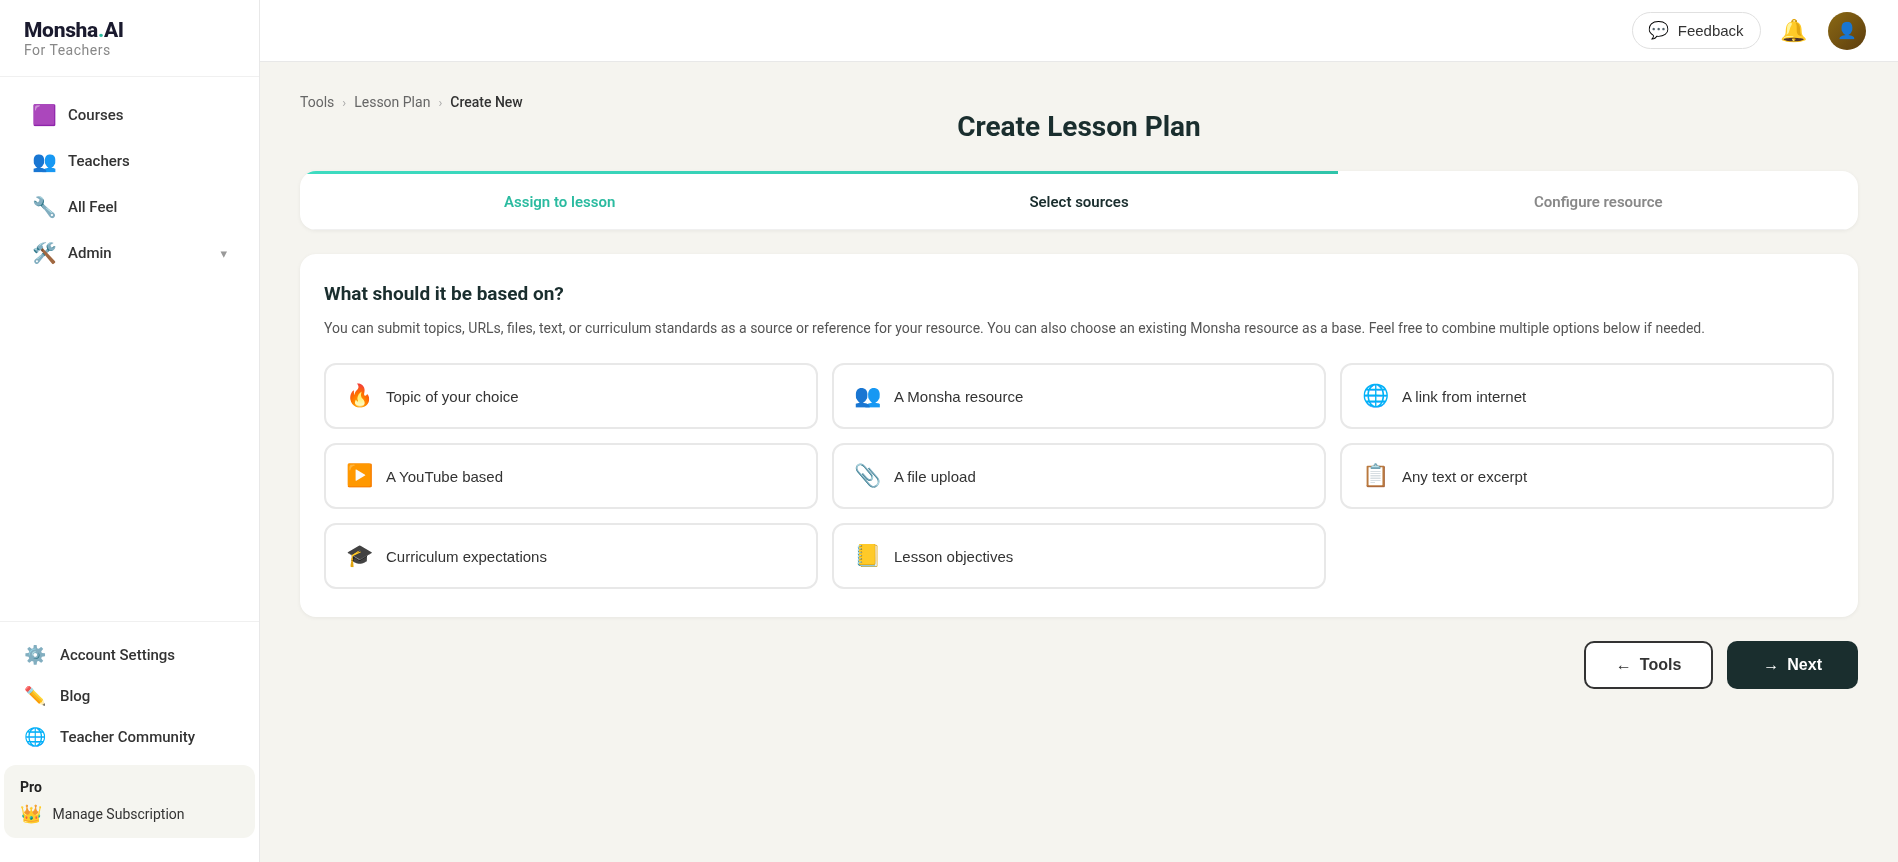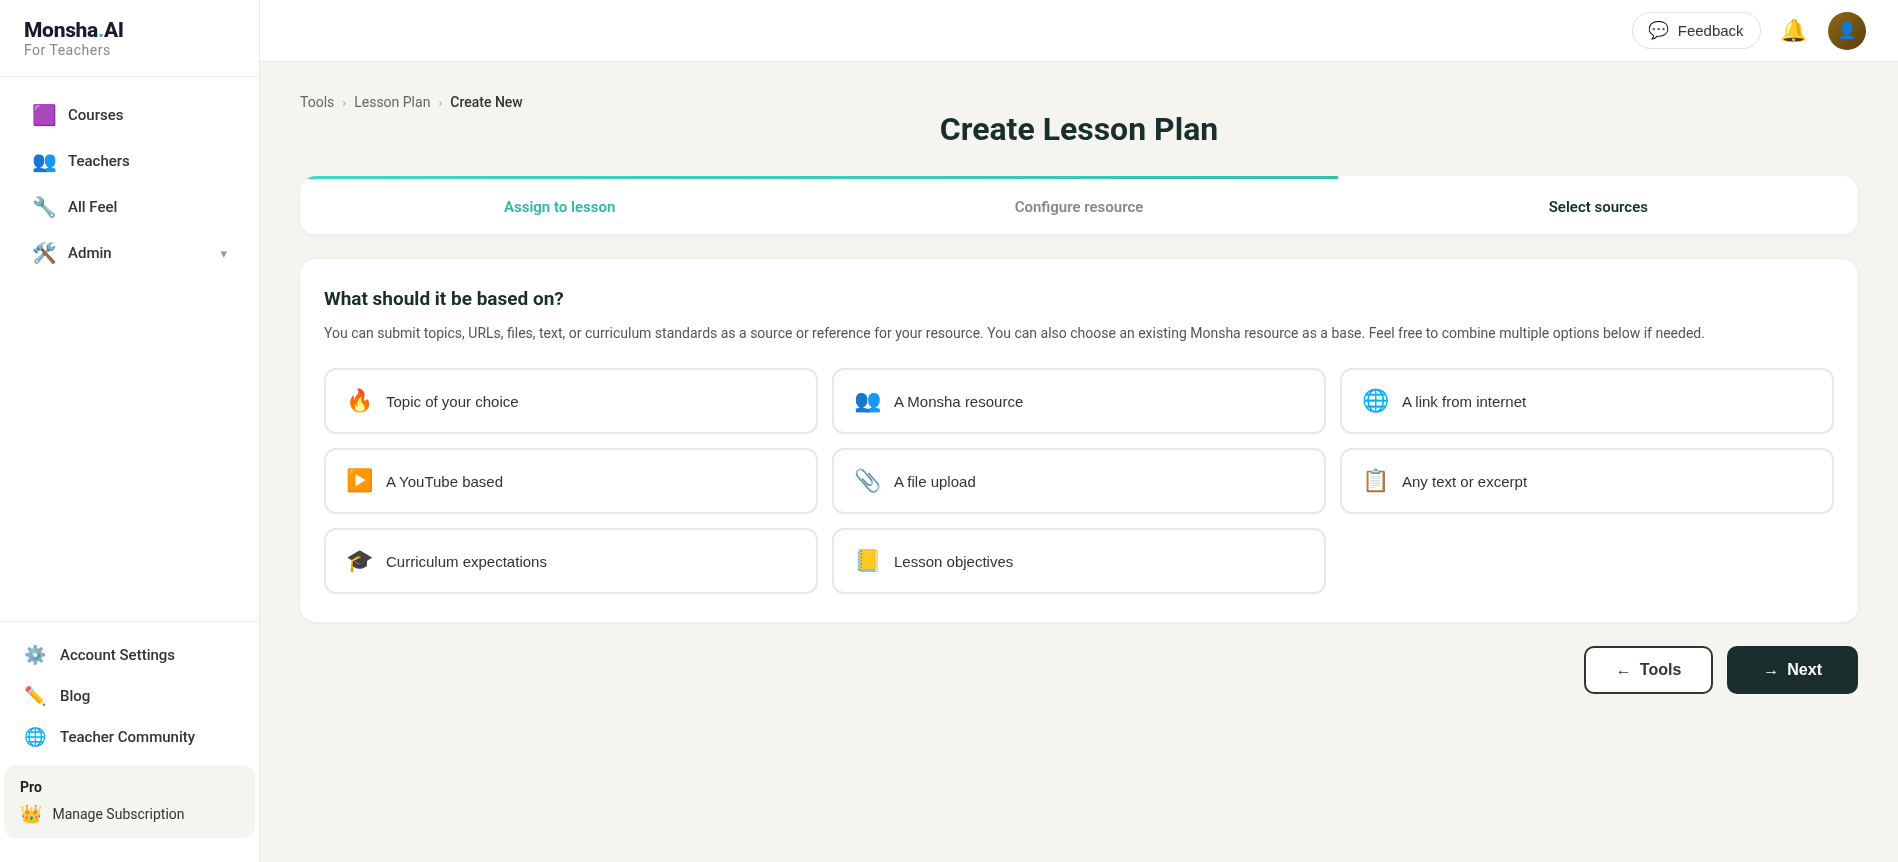--- a/index.html
+++ b/index.html
@@ -150,21 +150,21 @@
       gap: 8px;
       font-size: 14px;
       color: #666;
     }
     .breadcrumb a { color: #666; text-decoration: none; }
     .breadcrumb .sep { color: #aaa; font-size: 13px; }
     .breadcrumb .current { color: #333; font-weight: 500; }
 
     
     .page-title {
-      font-size: 32px;
+      font-size: 28px;
       font-weight: 700;
       color: #1a2e2e;
       text-align: center;
       margin-bottom: 28px;
     }
 
     
     .steps-card {
       background: #fff;
       border-radius: 16px;
@@ -375,22 +375,22 @@
       <span class="sep">›</span>
       <span class="current">Create New</span>
     </div>
 
     <h1 class="page-title">Create Lesson Plan</h1>
 
     <div class="steps-card">
       <div class="steps-header">
         <div class="progress-bar"></div>
         <div class="step-tab done">Assign to lesson</div>
+        <div class="step-tab active">Select sources</div>
         <div class="step-tab">Configure resource</div>
-        <div class="step-tab active">Select sources</div>
       </div>
     </div>
 
     <div class="source-card">
       <h2>What should it be based on?</h2>
       <p>You can submit topics, URLs, files, text, or curriculum standards as a source or reference for your resource. You can also choose an existing Monsha resource as a base. Feel free to combine multiple options below if needed.</p>
 
       <div class="sources-grid">
         <button class="source-option">
           <span class="opt-icon">🔥</span>

